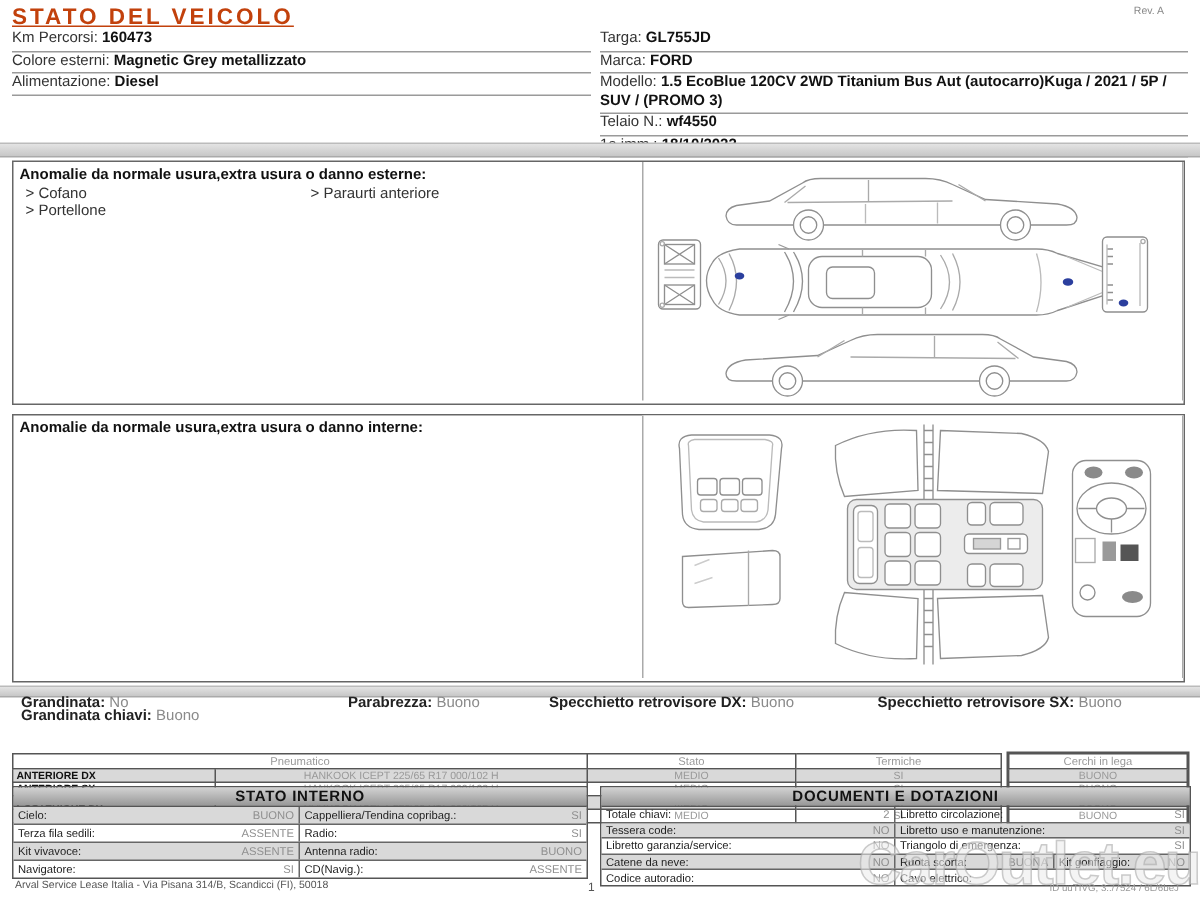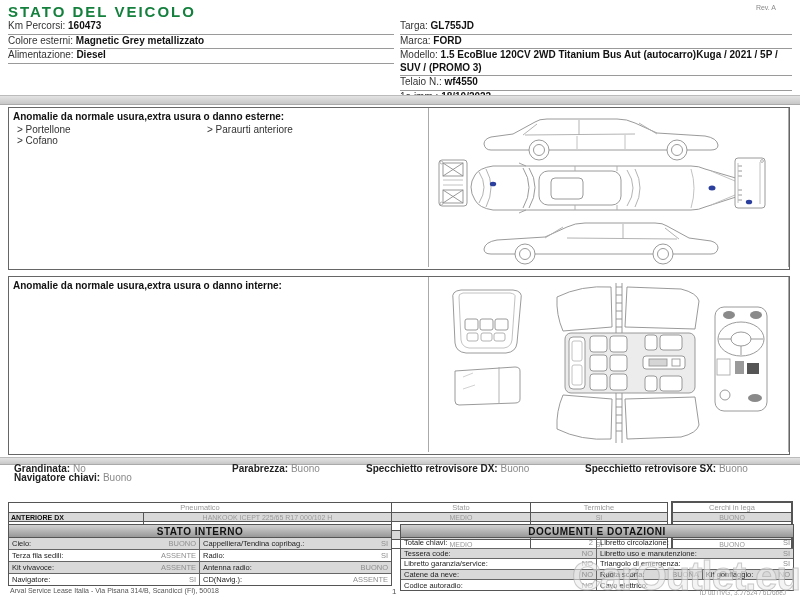--- a/index.html
+++ b/index.html
@@ -3,21 +3,21 @@
 <meta charset="utf-8">
 <style>
   html,body{margin:0;padding:0;}
   body{
     width:800px;height:600px;position:relative;background:#ffffff;
     font-family:"Liberation Sans","DejaVu Sans",sans-serif;color:#222;
     overflow:hidden;
   }
   .abs{position:absolute;}
   
-  .title{left:8px;top:3px;font-size:15px;font-weight:bold;letter-spacing:2px;color:#15803d;}
+  .title{left:8px;top:3px;font-size:15px;font-weight:bold;letter-spacing:2px;color:#c2410c;text-decoration:underline;}
   .rev{right:24px;top:4px;font-size:7px;color:#8a8a8a;}
   .info-col{font-size:10px;line-height:12.5px;}
   .info-left{left:8px;top:20px;width:386px;}
   .info-right{left:400px;top:20px;width:392px;}
   .info-row{border-bottom:1px solid #9a9a9a;padding:0 0 1px 0;}
   .info-row .lbl{color:#333;}
   .info-row .val{font-weight:bold;color:#111;}
   
   .bar{left:0;width:800px;background:linear-gradient(180deg,#e3e3e3,#c7c7c7);border-top:1px solid #bbb;border-bottom:1px solid #aaa;}
   .bar1{top:95px;height:8px;}
@@ -89,22 +89,22 @@
   <div class="info-row"><span class="lbl">Telaio N.:</span> <span class="val">wf4550</span></div>
   <div class="info-row"><span class="lbl">1a imm.:</span> <span class="val">18/10/2022</span></div>
 </div>
 
 <div class="abs bar bar1"></div>
 
 <div class="abs dmg-box box-ext">
   <div class="dmg-title">Anomalie da normale usura,extra usura o danno esterne:</div>
   <div class="dmg-items">
     <div class="dmg-col dmg-col1">
+      <span>&gt; Cofano</span>
       <span>&gt; Portellone</span>
-      <span>&gt; Cofano</span>
     </div>
     <div class="dmg-col">
       <span>&gt; Paraurti anteriore</span>
     </div>
   </div>
   <div class="diagram-panel ext">
     <svg width="357" height="157" viewBox="0 0 357 157">
       <g stroke="#8f8f8f" stroke-width="0.9" fill="none">
 
         <g>
@@ -233,21 +233,21 @@
     </svg>
   </div>
 </div>
 
 <div class="abs bar bar2"></div>
 
 <div class="abs sum" style="left:14px;top:463px;"><span class="lbl">Grandinata:</span> <span class="val">No</span></div>
 <div class="abs sum" style="left:232px;top:463px;"><span class="lbl">Parabrezza:</span> <span class="val">Buono</span></div>
 <div class="abs sum" style="left:366px;top:463px;"><span class="lbl">Specchietto retrovisore DX:</span> <span class="val">Buono</span></div>
 <div class="abs sum" style="left:585px;top:463px;"><span class="lbl">Specchietto retrovisore SX:</span> <span class="val">Buono</span></div>
-<div class="abs sum" style="left:14px;top:472px;"><span class="lbl">Navigatore chiavi:</span> <span class="val">Buono</span></div>
+<div class="abs sum" style="left:14px;top:472px;"><span class="lbl">Grandinata chiavi:</span> <span class="val">Buono</span></div>
 
 <table class="abs ttable tmain">
   <tbody>
       <tr>
     <th colspan="2" style="width:392px;">Pneumatico</th>
     <th style="width:134px;">Stato</th>
     <th style="width:132px;">Termiche</th>
   </tr>
   <tr class="shade">
     <td class="pos" style="width:130px;">ANTERIORE DX</td>

